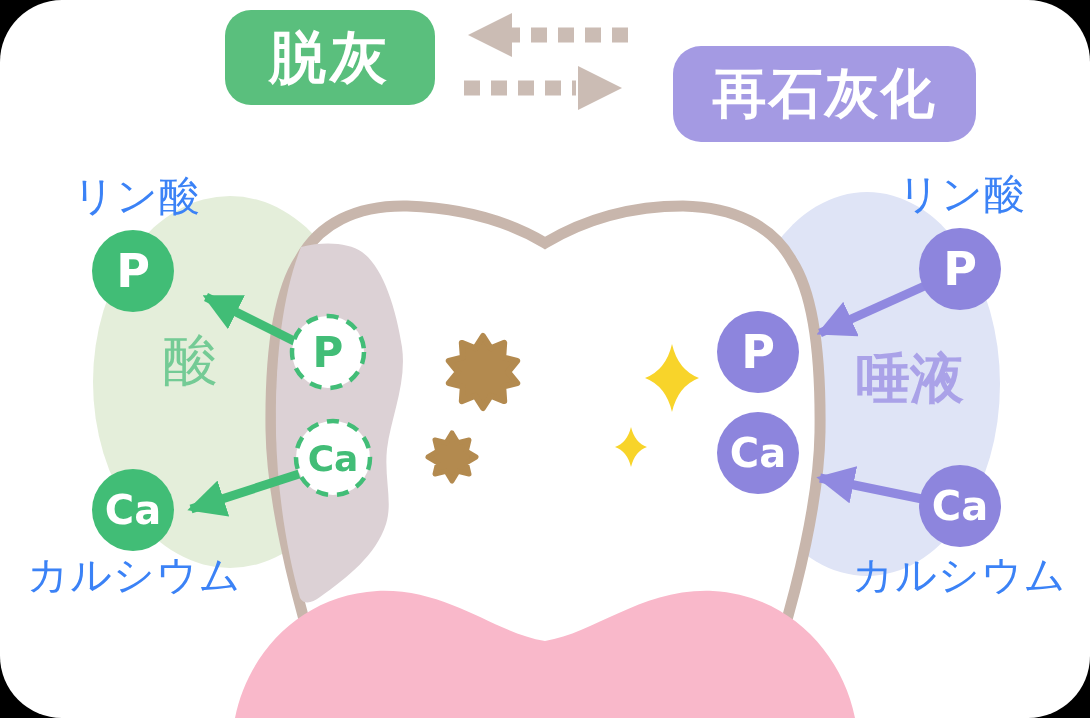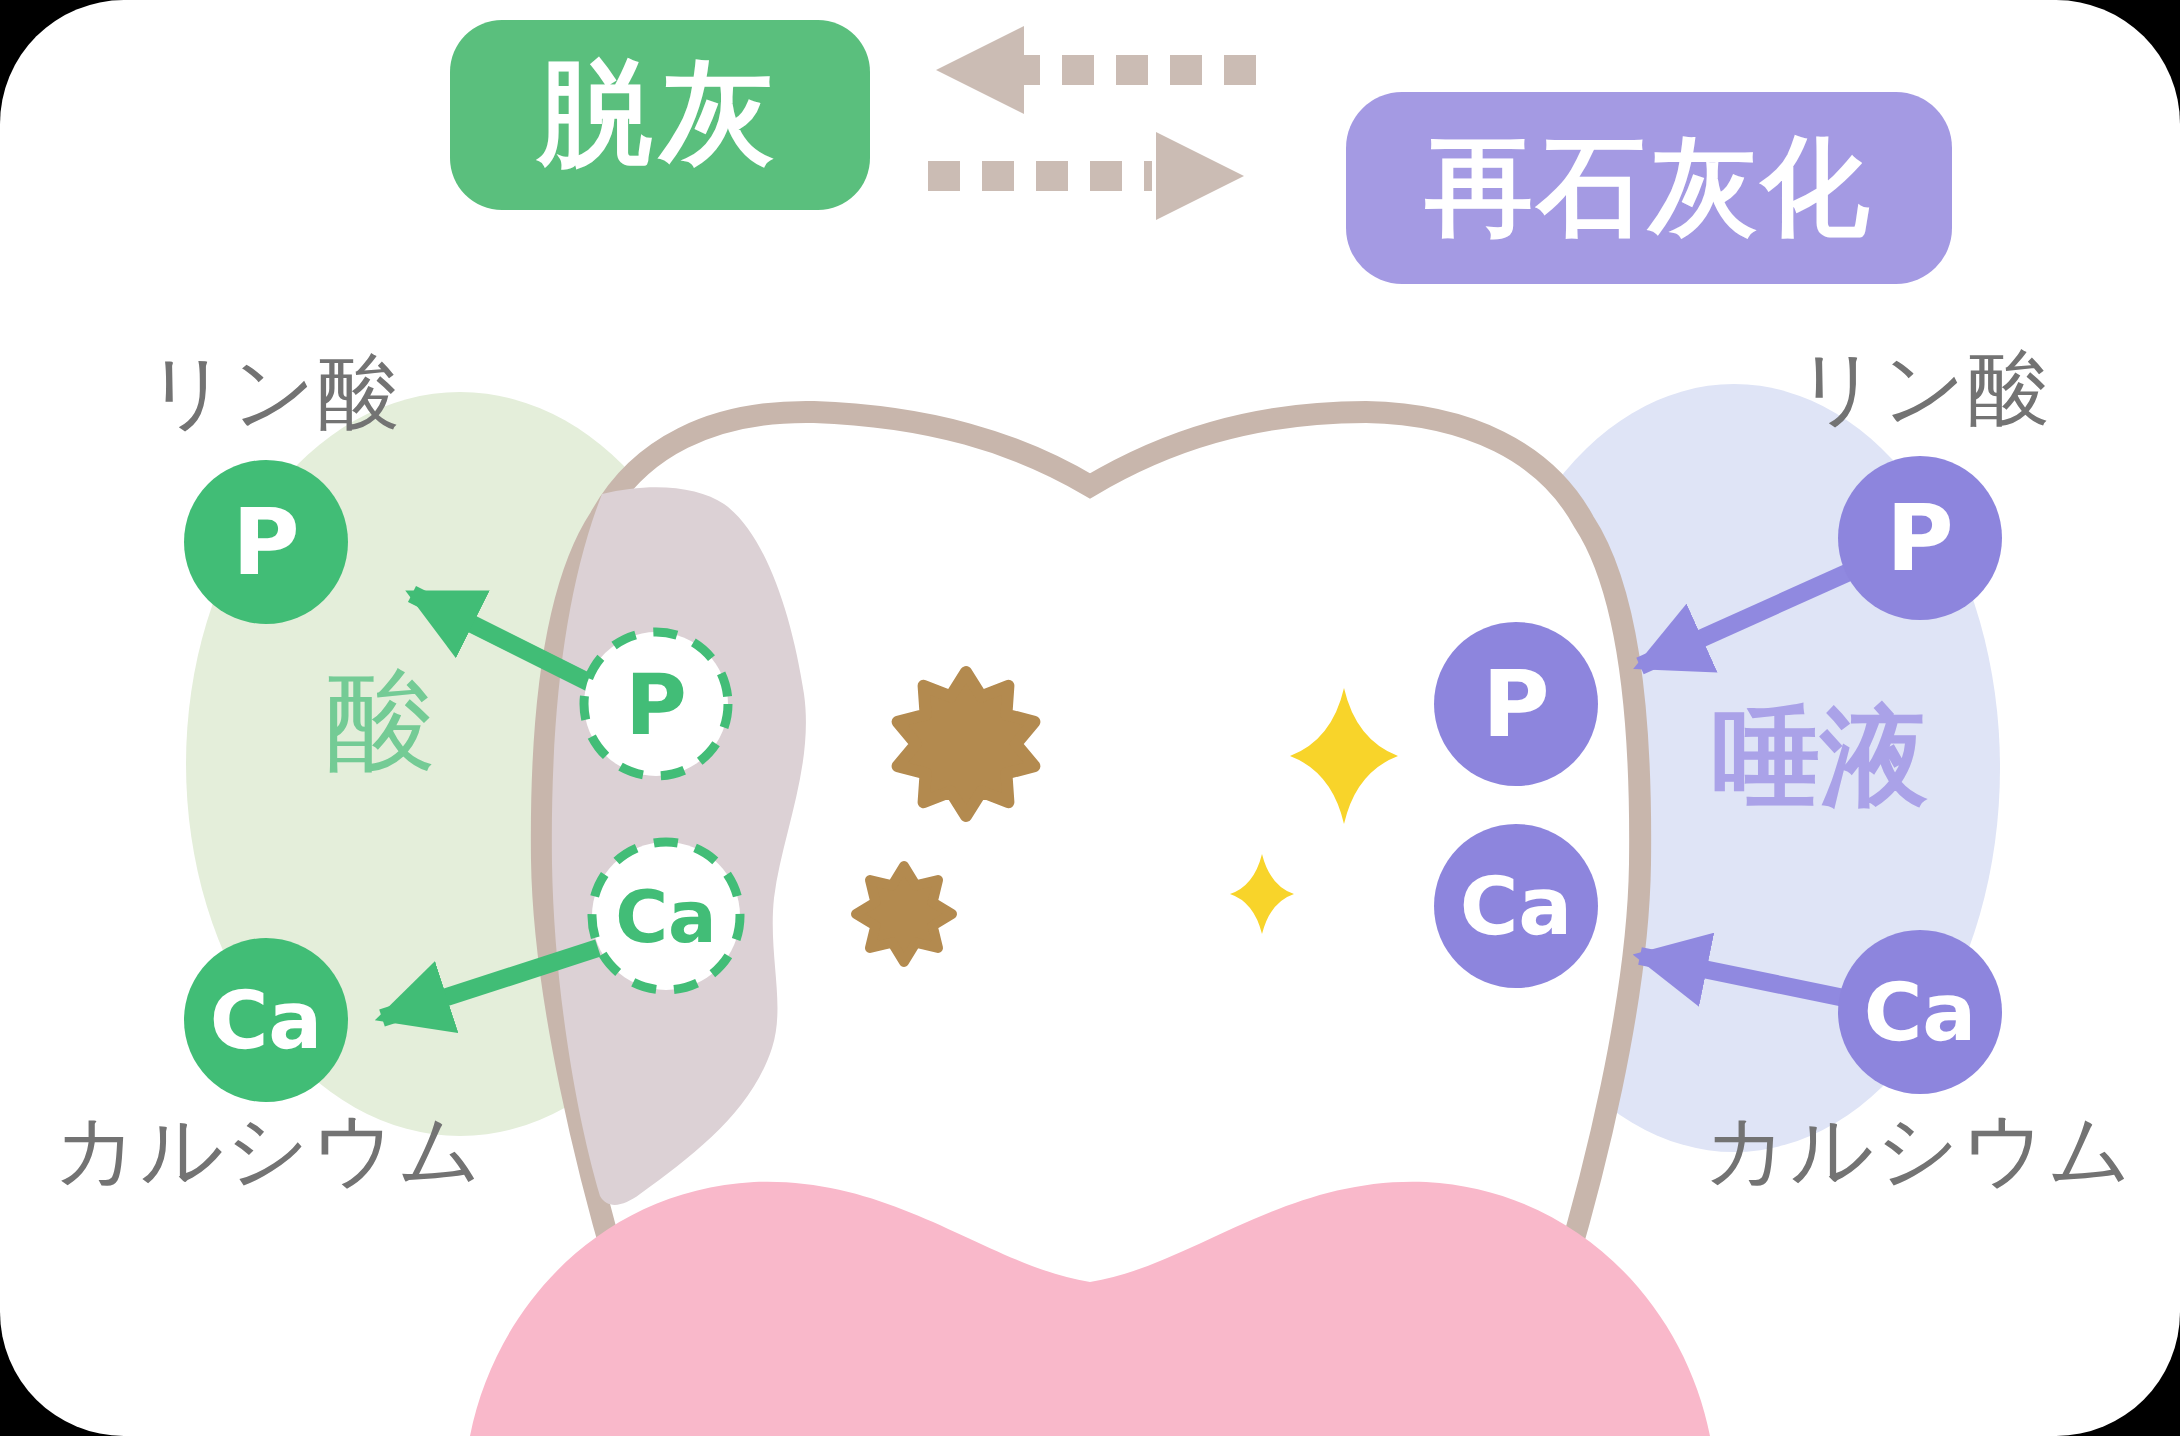--- a/index.html
+++ b/index.html
@@ -15,21 +15,21 @@
   }
   .badge-green{
     left:225px;top:10px;width:210px;height:95px;border-radius:26px;
     background:#5abf7d;font-size:57px;letter-spacing:4px;
   }
   .badge-purple{
     left:673px;top:8px;width:303px;height:96px;border-radius:28px;
     background:#a49ae3;font-size:54px;letter-spacing:2px;margin-top:38px;
   }
   .lbl{white-space:nowrap;line-height:1;}
-  .lbl-dark{color:#737373;font-size:41px;font-weight:500;letter-spacing:1px;}
+  .lbl-dark{color:#3b82f6;font-size:41px;font-weight:500;letter-spacing:1px;}
   .lbl-acid{color:#74cb95;font-size:55px;font-weight:500;}
   .lbl-saliva{color:#aaa2e8;font-size:54px;font-weight:700;}
   svg{display:block;}
   .art{left:0;top:0;}
 </style>
 </head>
 <body>
 
 <div class="canvas">
 

